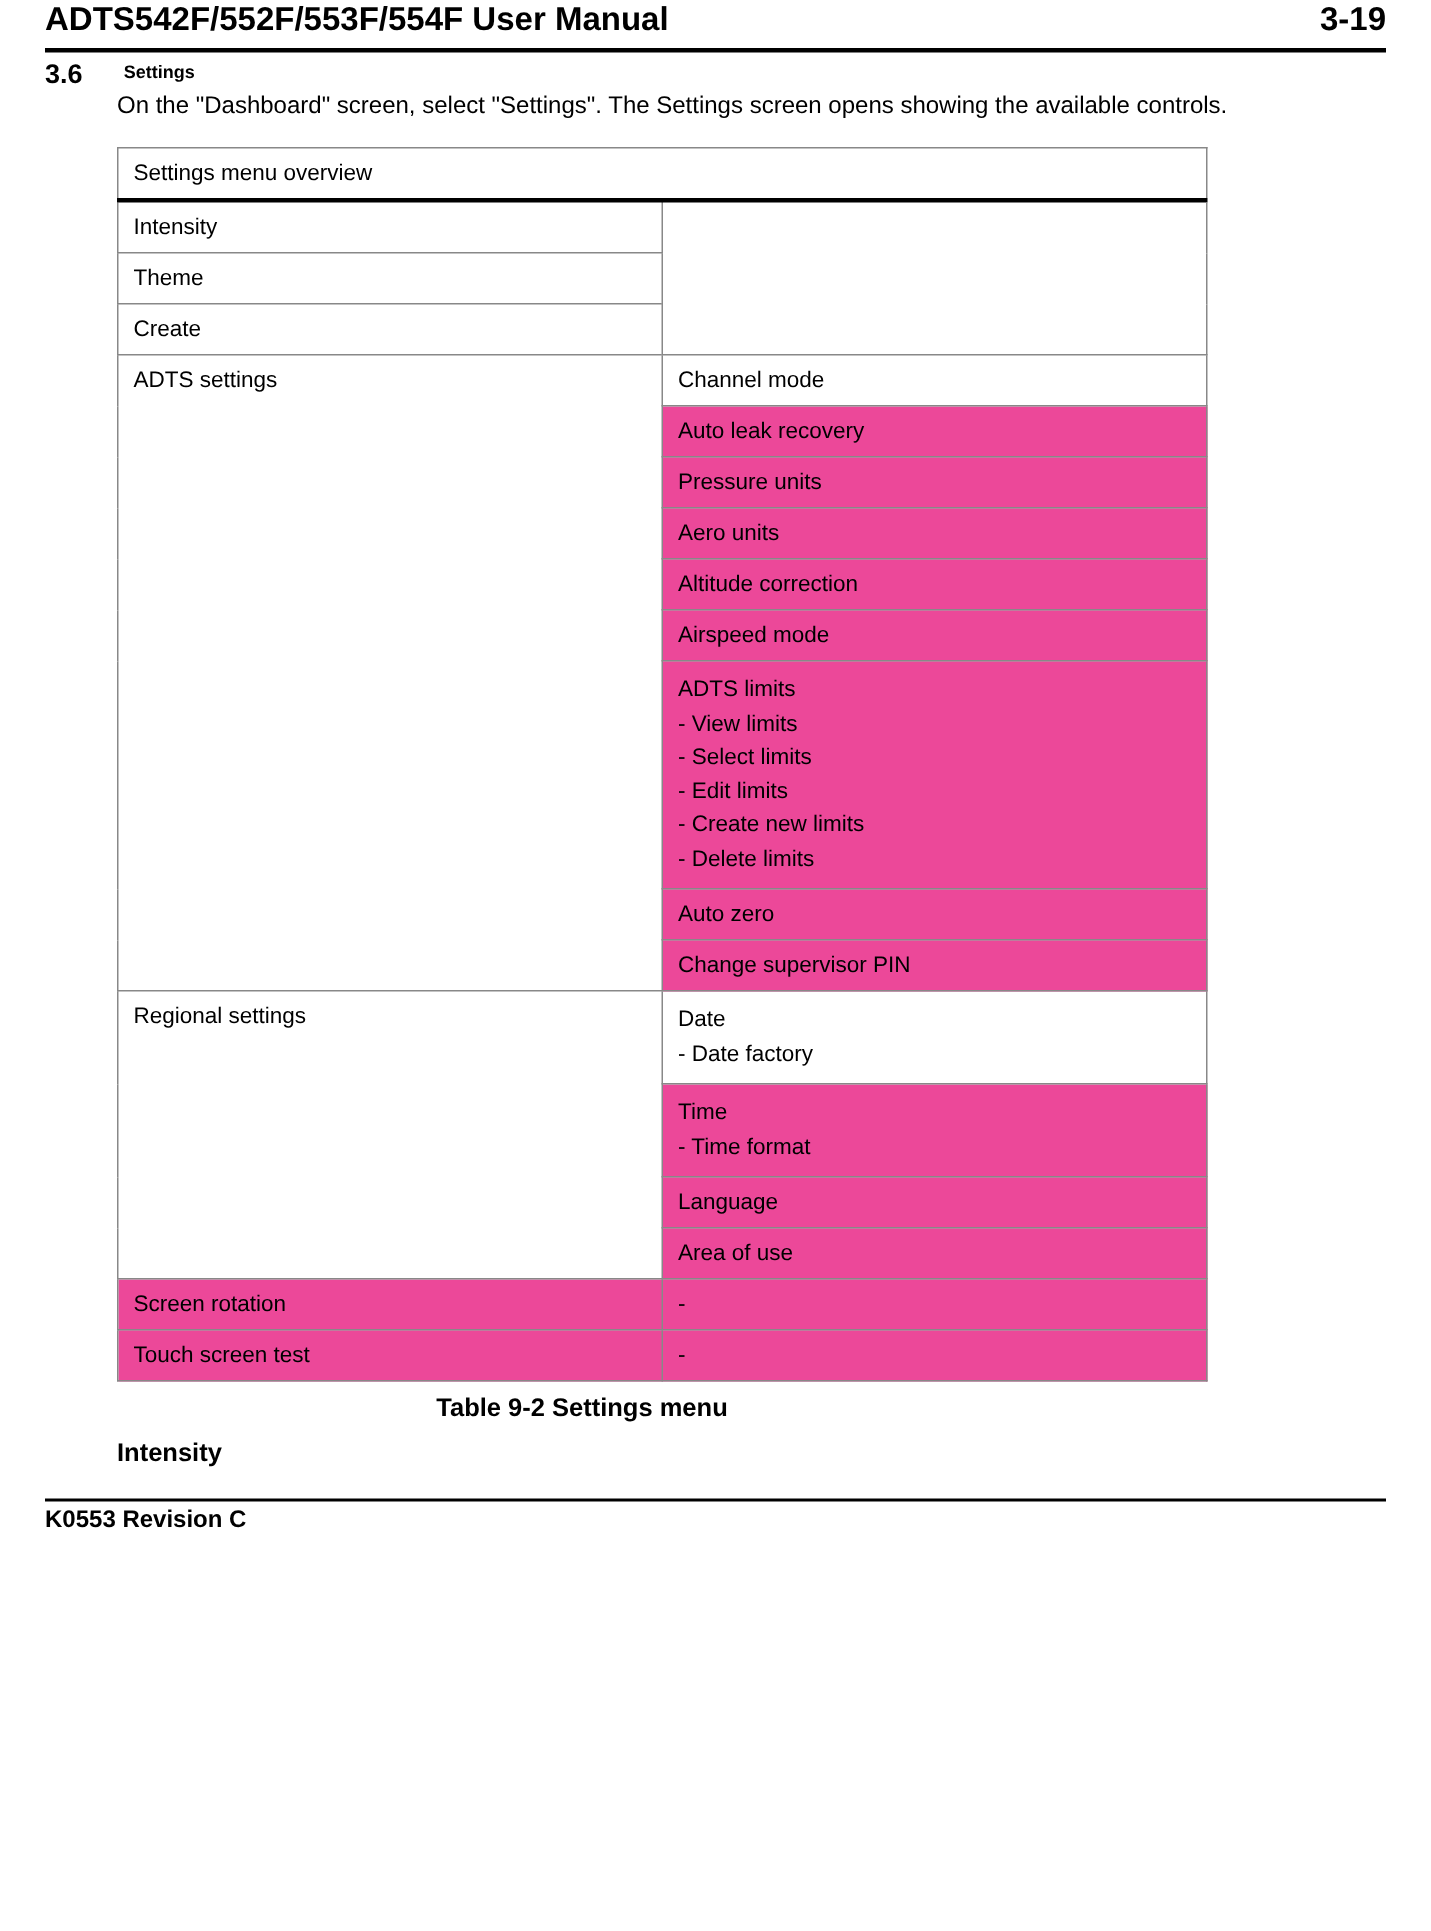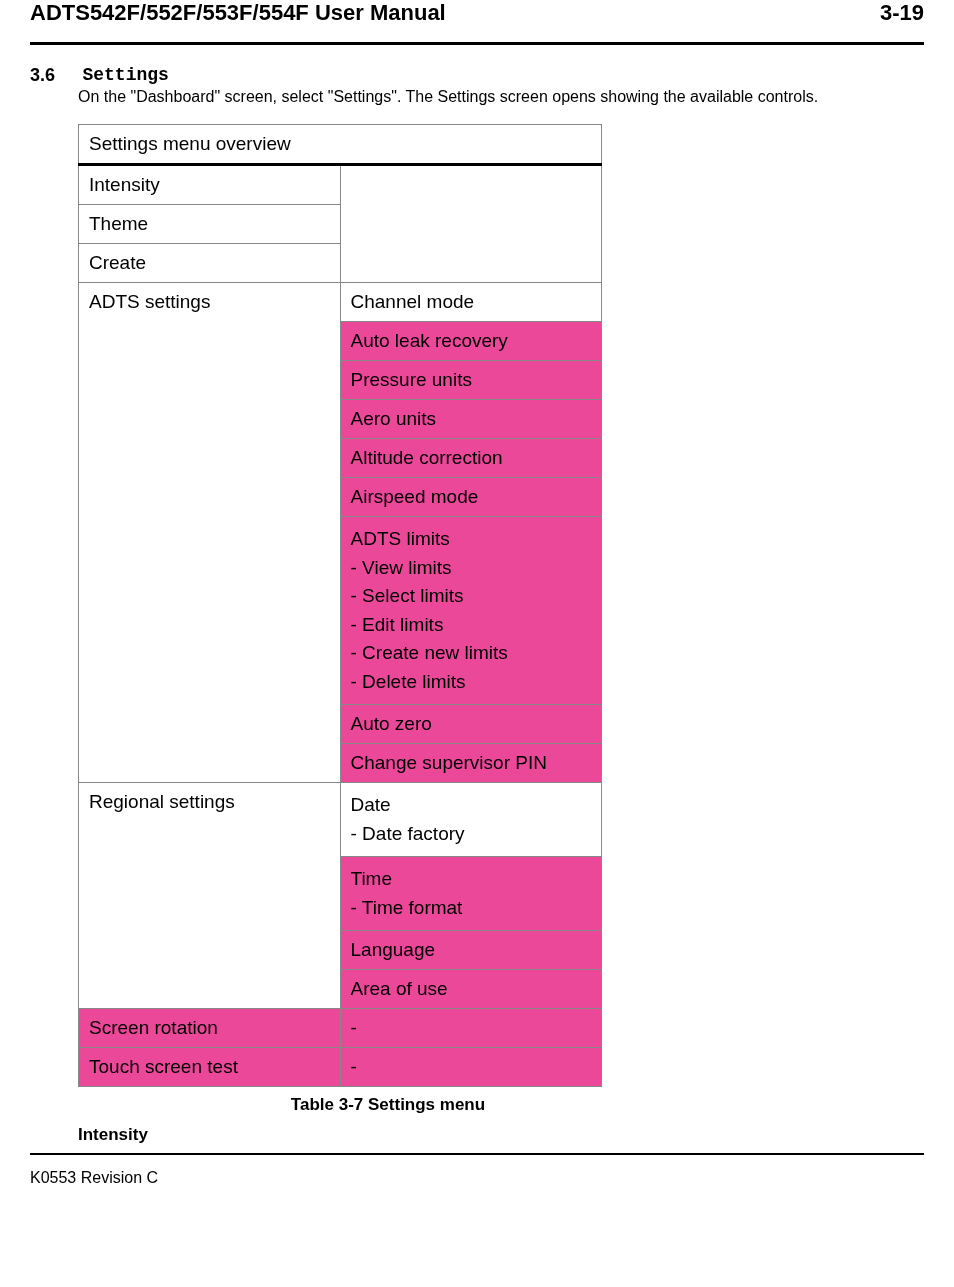--- a/index.html
+++ b/index.html
@@ -12,44 +12,43 @@
       background: #fff;
       width: 954px;
       padding: 0 30px;
       color: #000;
     }
     .header {
       display: flex;
       justify-content: space-between;
       align-items: baseline;
       border-bottom: 3px solid #000;
-      padding-bottom: 16px;
-      margin-bottom: 20px;
+      padding-bottom: 6px;
+      margin-bottom: 4px;
       gap: 24px;
     }
     .header-title {
       font-size: 22px;
       font-weight: bold;
     }
     .header-page {
       font-size: 22px;
       font-weight: bold;
     }
     .section-label {
       font-size: 18px;
       font-weight: bold;
       display: inline-block;
       width: 48px;
       vertical-align: top;
     }
     .section-title {
-      font-size: 18px;
+      font-size: 12px;
       font-weight: bold;
       display: inline;
-      font-family: Liberation Mono, monospace;
     }
     .content {
       margin-left: 48px;
     }
     .para {
       font-size: 16px;
       line-height: 1.4;
       margin-bottom: 10px;
     }
     .note-italic {
@@ -57,22 +56,22 @@
     }
     .note-bold {
       font-weight: bold;
       font-style: italic;
     }
     .table-wrapper {
       margin-top: 16px;
     }
     table {
       border-collapse: collapse;
-      width: 524px;
-      font-size: 19px;
+      width: 727px;
+      font-size: 15px;
       border-radius: 10px;
     }
     td {
       border: 1px solid #888;
       padding: 8px 10px;
       vertical-align: top;
       width: 50%;
     }
     .caption-row td {
       border-bottom: 3px solid #000;
@@ -91,24 +90,24 @@
       margin-top: 8px;
       width: 620px;
     }
     .sub-heading {
       font-size: 17px;
       font-weight: bold;
       margin-top: 10px;
     }
     .footer {
       border-top: 2px solid #000;
-      margin-top: 8px;
-      padding-top: 14px;
+      margin-top: 20px;
+      padding-top: 4px;
       font-size: 16px;
-      font-weight: normal;
+      font-weight: bold;
     }
   </style>
 </head>
 <body>
 
 <div class="header">
   <span class="header-title">ADTS542F/552F/553F/554F User Manual</span>
   <span class="header-page">3-19</span>
 </div>
 
@@ -193,19 +192,19 @@
       <tr class="shaded">
         <td>Screen rotation</td>
         <td>-</td>
       </tr>
       <tr class="shaded">
         <td>Touch screen test</td>
         <td>-</td>
       </tr>
     </tbody>
       </table>
-    <div class="table-caption">Table 3-7 Settings menu</div>
+    <div class="table-caption">Table 9-2 Settings menu</div>
   </div>
 
   <div class="sub-heading">Intensity</div>
 </div>
 
 <div class="footer">K0553 Revision C</div>
 
 </body></html>

